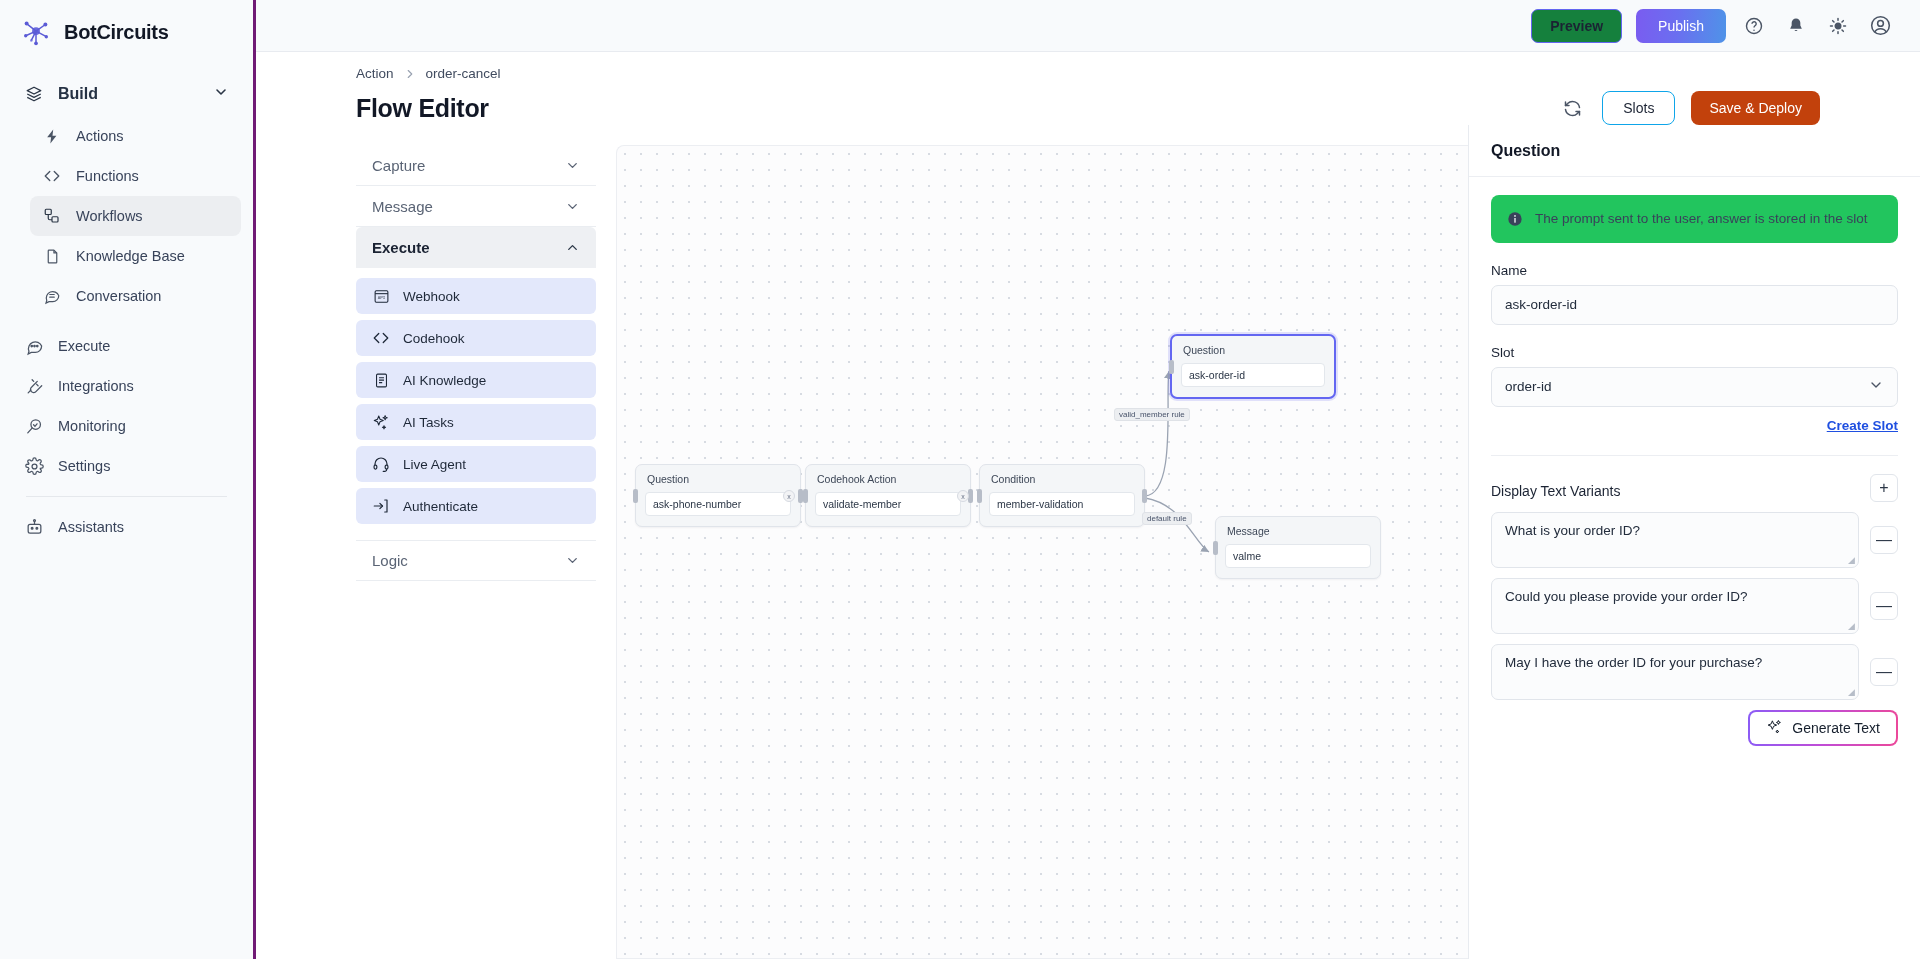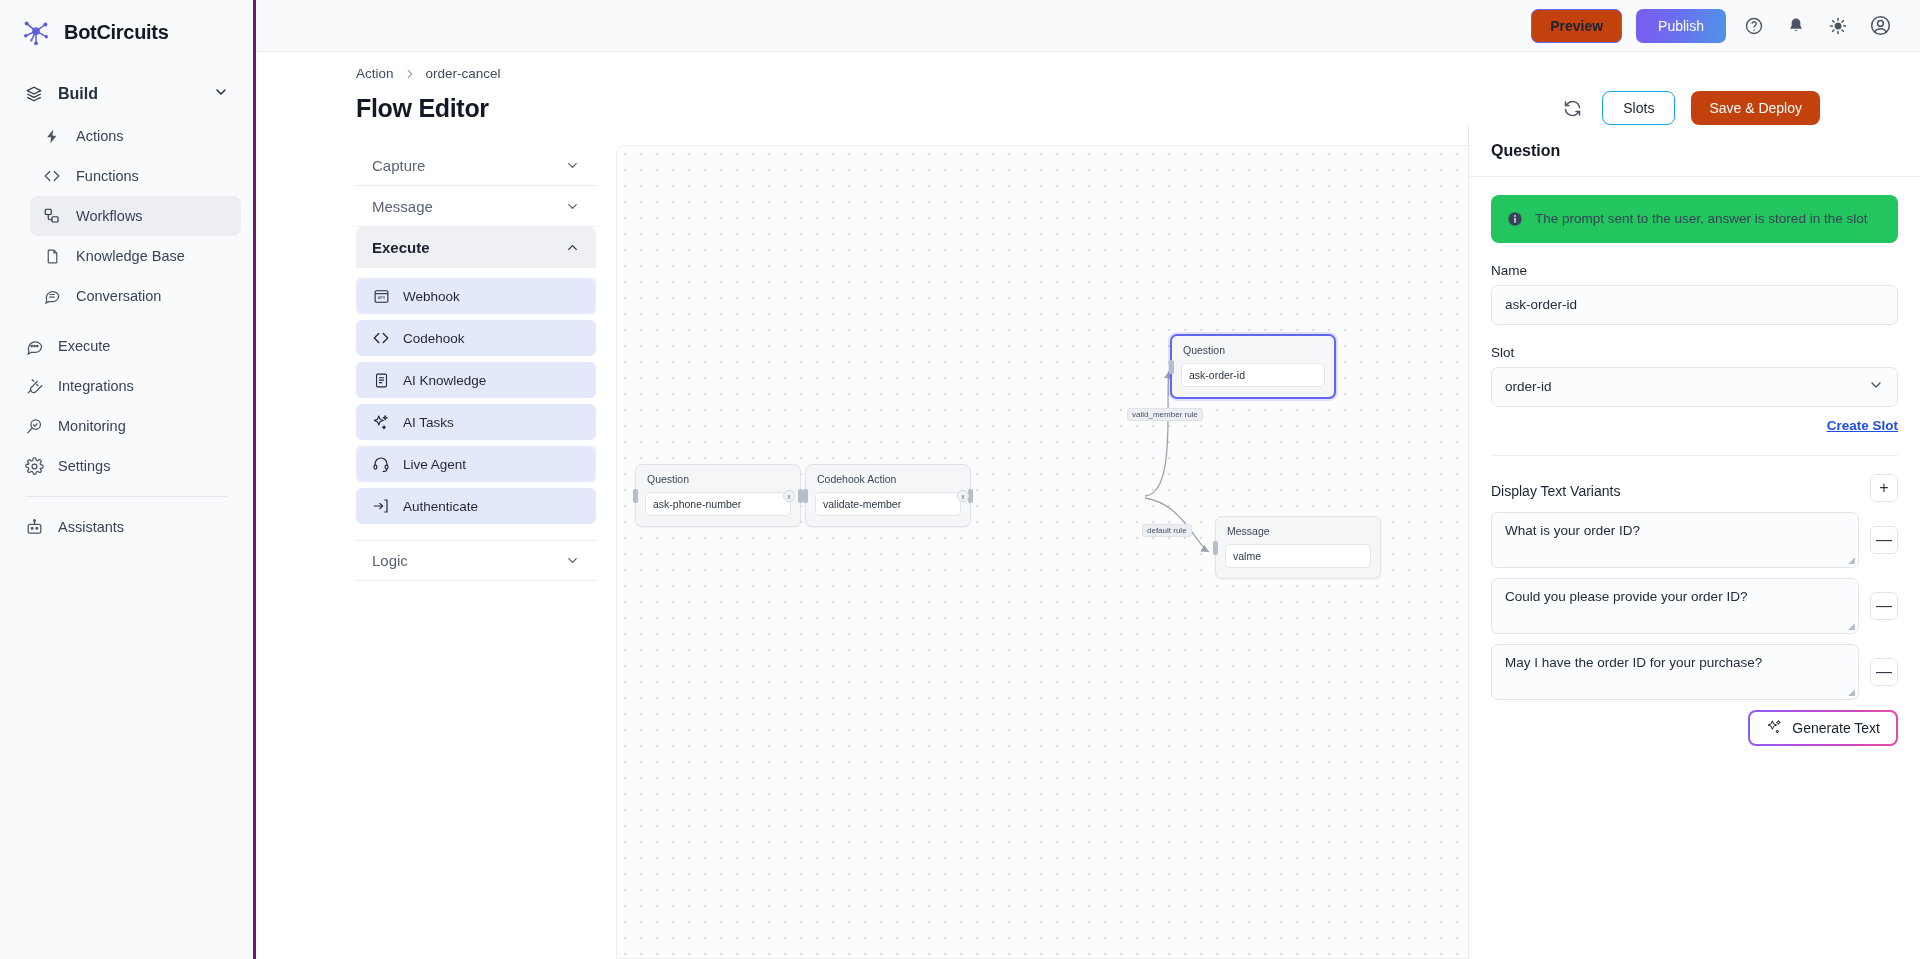--- a/index.html
+++ b/index.html
@@ -48,21 +48,21 @@
   .main { flex: 1 1 auto; display: flex; flex-direction: column; min-width: 0; }
 
   .topbar {
     height: 52px; background: #f8fafc;
     border-bottom: 1px solid #e8ebf0;
     display: flex; align-items: center; justify-content: flex-end;
     padding: 0 26px; gap: 14px; flex: 0 0 52px;
   }
   .btn-preview {
     height: 34px; padding: 0 18px; border-radius: 7px;
-    border: 1.6px solid #6366f1; background: #c2410c;
+    border: 1.6px solid #6366f1; background: #15803d;
     font-size: 14px; font-weight: bold; color: #1b2333; cursor: pointer;
     display: flex; align-items: center;
   }
   .btn-publish {
     height: 34px; padding: 0 22px; border-radius: 7px; border: none;
     background: linear-gradient(95deg, #7a5cf0 0%, #6b6ef0 45%, #4f93e8 100%);
     color: #fff; font-size: 14px; cursor: pointer;
     display: flex; align-items: center;
   }
   .icon-btn {
@@ -561,35 +561,41 @@
               <div class="node-value">ask-phone-number</div>
             </div>
 
             <div class="node" style="left:188px; top:318px;">
               <div class="port l"></div>
               <div class="port r"></div>
               <div class="node-title">Codehook Action</div>
               <div class="node-value">validate-member</div>
             </div>
 
+            <div class="node" style="left:362px; top:318px;">
+              <div class="port l"></div>
+              <div class="port r"></div>
+              <div class="node-title">Condition</div>
+              <div class="node-value">member-validation</div>
+            </div>
 
             <div class="node selected" style="left:553px; top:188px;">
               <div class="port l"></div>
               <div class="node-title">Question</div>
               <div class="node-value">ask-order-id</div>
             </div>
 
             <div class="node" style="left:598px; top:370px;">
               <div class="port l"></div>
               <div class="node-title">Message</div>
               <div class="node-value">valme</div>
             </div>
 
-            <div class="edge-label" style="left:510px; top:262px;">valid_member rule</div>
-            <div class="edge-label" style="left:525px; top:378px;">default rule</div>
+            <div class="edge-label" style="left:497px; top:262px;">valid_member rule</div>
+            <div class="edge-label" style="left:525px; top:366px;">default rule</div>
 
             <div class="conn-dot" style="left:166px; top:344px;">x</div>
             <div class="conn-dot" style="left:340px; top:344px;">x</div>
           </div>
         </div>
 
         <aside class="inspector">
           <div class="insp-head">Question</div>
 
           <div class="insp-body">

